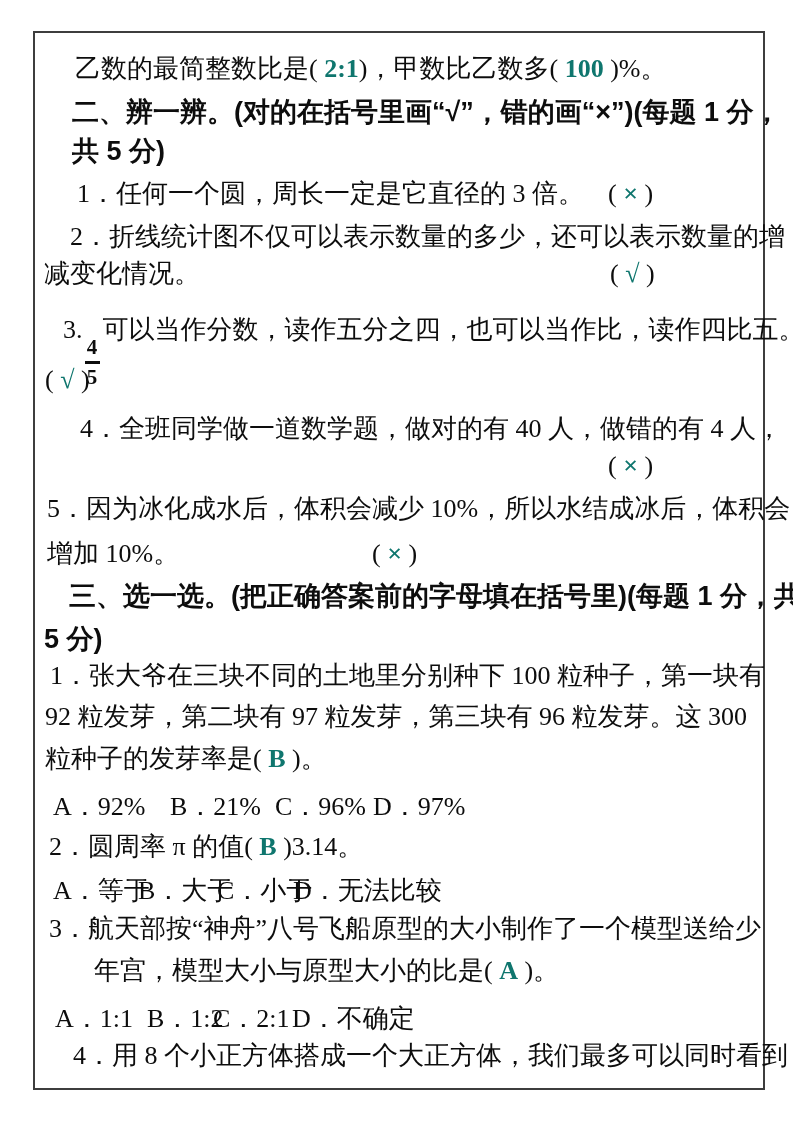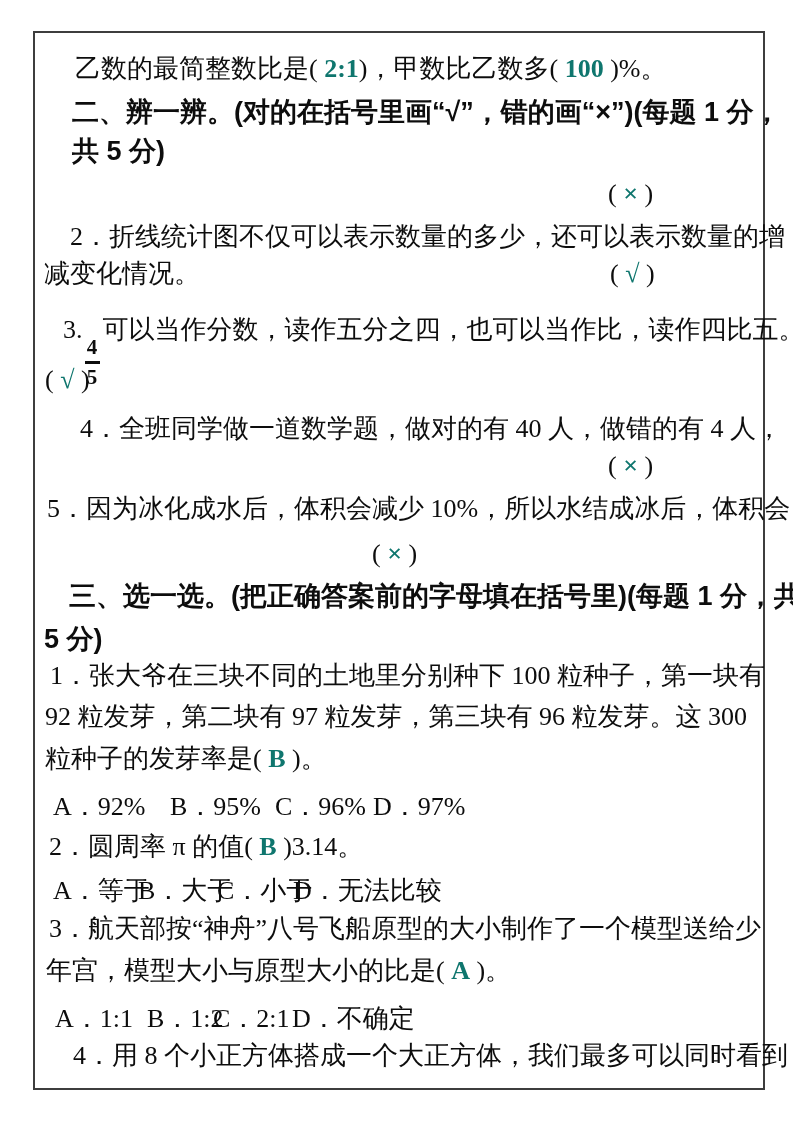--- a/index.html
+++ b/index.html
@@ -38,20 +38,21 @@
 <div class="border-box"></div>
 
 <div class="ln" style="top:47px;padding-left:31px;">
   <span>乙数的最简整数比是( </span><span class="red">2:1</span><span>)，甲数比乙数多( </span><span class="red">100</span><span> )%。</span>
 </div>
 
 <div class="ln hd" style="top:90px;padding-left:28px;">二、辨一辨。(对的在括号里画“√”，错的画“×”)(每题 1 分，</div>
 <div class="ln hd" style="top:129px;padding-left:28px;">共 5 分)</div>
 
 <div class="ln" style="top:172px;padding-left:33px;">
+  <span>1．任何一个圆，周长一定是它直径的 3 倍。</span>
   <span class="mark" style="left:564px;"><span>( </span><span class="red mk">×</span><span> )</span></span>
 </div>
 
 <div class="ln" style="top:215px;padding-left:26px;">2．折线统计图不仅可以表示数量的多少，还可以表示数量的增</div>
 <div class="ln" style="top:252px;">
   <span>减变化情况。</span>
   <span class="mark" style="left:566px;"><span>( </span><span class="red mk">√</span><span> )</span></span>
 </div>
 
 <div class="ln tall" style="top:298px;padding-left:19px;">
@@ -65,50 +66,51 @@
   <span>( </span><span class="red mk">√</span><span> )</span>
 </div>
 
 <div class="ln" style="top:407px;padding-left:36px;">4．全班同学做一道数学题，做对的有 40 人，做错的有 4 人，</div>
 <div class="ln" style="top:444px;padding-left:26px;">
   <span class="mark" style="left:564px;"><span>( </span><span class="red mk">×</span><span> )</span></span>
 </div>
 
 <div class="ln" style="top:487px;padding-left:3px;">5．因为冰化成水后，体积会减少 10%，所以水结成冰后，体积会</div>
 <div class="ln" style="top:532px;padding-left:3px;">
+  <span>增加 10%。</span>
   <span class="mark" style="left:328px;"><span>( </span><span class="red mk">×</span><span> )</span></span>
 </div>
 
 <div class="ln hd" style="top:574px;padding-left:25px;">三、选一选。(把正确答案前的字母填在括号里)(每题 1 分，共</div>
 <div class="ln hd" style="top:617px;">5 分)</div>
 
 <div class="ln" style="top:654px;padding-left:6px;">1．张大爷在三块不同的土地里分别种下 100 粒种子，第一块有</div>
 <div class="ln" style="top:695px;padding-left:1px;">92 粒发芽，第二块有 97 粒发芽，第三块有 96 粒发芽。这 300</div>
 <div class="ln" style="top:737px;padding-left:1px;">
   <span>粒种子的发芽率是( </span><span class="red">B</span><span> )。</span>
 </div>
 <div class="ln" style="top:785px;">
   <span class="opt" style="left:9px;">A．92%</span>
-  <span class="opt" style="left:126px;">B．95%</span>
+  <span class="opt" style="left:126px;">B．21%</span>
   <span class="opt" style="left:231px;">C．96%</span>
   <span class="opt" style="left:329px;">D．97%</span>
 </div>
 
 <div class="ln" style="top:825px;padding-left:5px;">
   <span>2．圆周率 π 的值( </span><span class="red">B</span><span> )3.14。</span>
 </div>
 <div class="ln" style="top:869px;">
   <span class="opt" style="left:9px;">A．等于</span>
   <span class="opt" style="left:94px;text-align:right;">B．大于</span>
   <span class="opt" style="left:173px;">C．小于</span>
   <span class="opt" style="left:249px;">D．无法比较</span>
 </div>
 
 <div class="ln" style="top:907px;padding-left:5px;">3．航天部按“神舟”八号飞船原型的大小制作了一个模型送给少</div>
-<div class="ln" style="top:949px;padding-left:2px;">
+<div class="ln" style="top:949px;padding-left:2px;margin-left:48px;">
   <span>年宫，模型大小与原型大小的比是( </span><span class="red">A</span><span> )。</span>
 </div>
 <div class="ln" style="top:997px;">
   <span class="opt" style="left:11px;">A．1:1</span>
   <span class="opt" style="left:103px;">B．1:2</span>
   <span class="opt" style="left:169px;">C．2:1</span>
   <span class="opt" style="left:248px;">D．不确定</span>
 </div>
 
 <div class="ln" style="top:1034px;padding-left:29px;">4．用 8 个小正方体搭成一个大正方体，我们最多可以同时看到</div>

